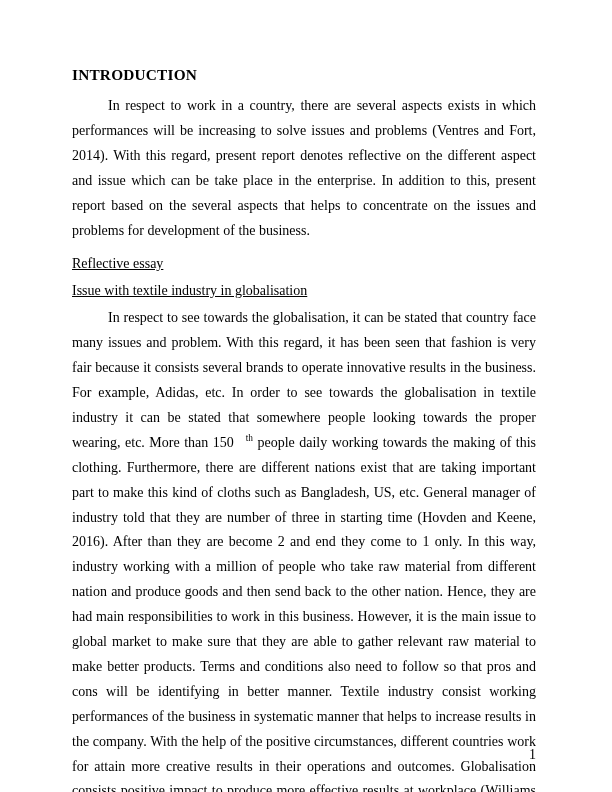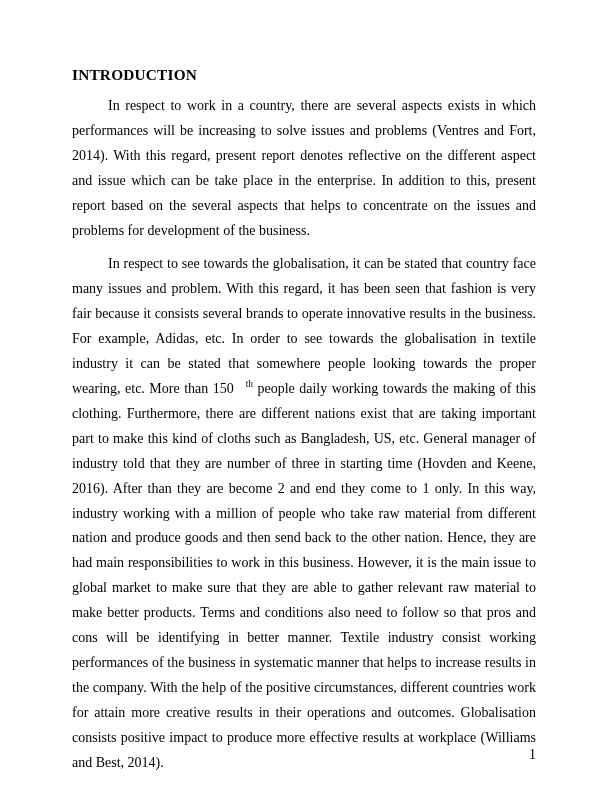--- a/index.html
+++ b/index.html
@@ -64,19 +64,25 @@
 </style>
 </head>
 <body>
 
 <div class="page">
 
   <h1 class="doc-title">INTRODUCTION</h1>
 
   <p class="para indented">In respect to work in a country, there are several aspects exists in which performances will be increasing to solve issues and problems (Ventres and Fort, 2014). With this regard, present report denotes reflective on the different aspect and issue which can be take place in the enterprise. In addition to this, present report based on the several aspects that helps to concentrate on the issues and problems for development of the business.</p>
 
+  <div class="sub-head-block">
+    <span class="heading-ul">Reflective essay</span>
+  </div>
 
+  <div class="sub-head-block">
+    <span class="heading-ul">Issue with textile industry in globalisation</span>
+  </div>
 
   <p class="para indented"><span>In respect to see towards the globalisation, it can be stated that country face many issues and problem. With this regard, it has been seen that fashion is very fair because it consists several brands to operate innovative results in the business. For example, Adidas, etc. In order to see towards the globalisation in textile industry it can be stated that somewhere people looking towards the proper wearing, etc. More than 150</span><sup>th</sup><span> people daily working towards the making of this clothing. Furthermore, there are different nations exist that are taking important part to make this kind of cloths such as Bangladesh, US, etc. General manager of industry told that they are number of three in starting time (Hovden and Keene, 2016). After than they are become 2 and end they come to 1 only. In this way, industry working with a million of people who take raw material from different nation and produce goods and then send back to the other nation. Hence, they are had main responsibilities to work in this business. However, it is the main issue to global market to make sure that they are able to gather relevant raw material to make better products. Terms and conditions also need to follow so that pros and cons will be identifying in better manner. Textile industry consist working performances of the business in systematic manner that helps to increase results in the company. With the help of the positive circumstances, different countries work for attain more creative results in their operations and outcomes. Globalisation consists positive impact to produce more effective results at workplace (Williams and Best, 2014).</span></p>
 
   <div class="page-number">1</div>
 
 </div>
 
 </body></html>

